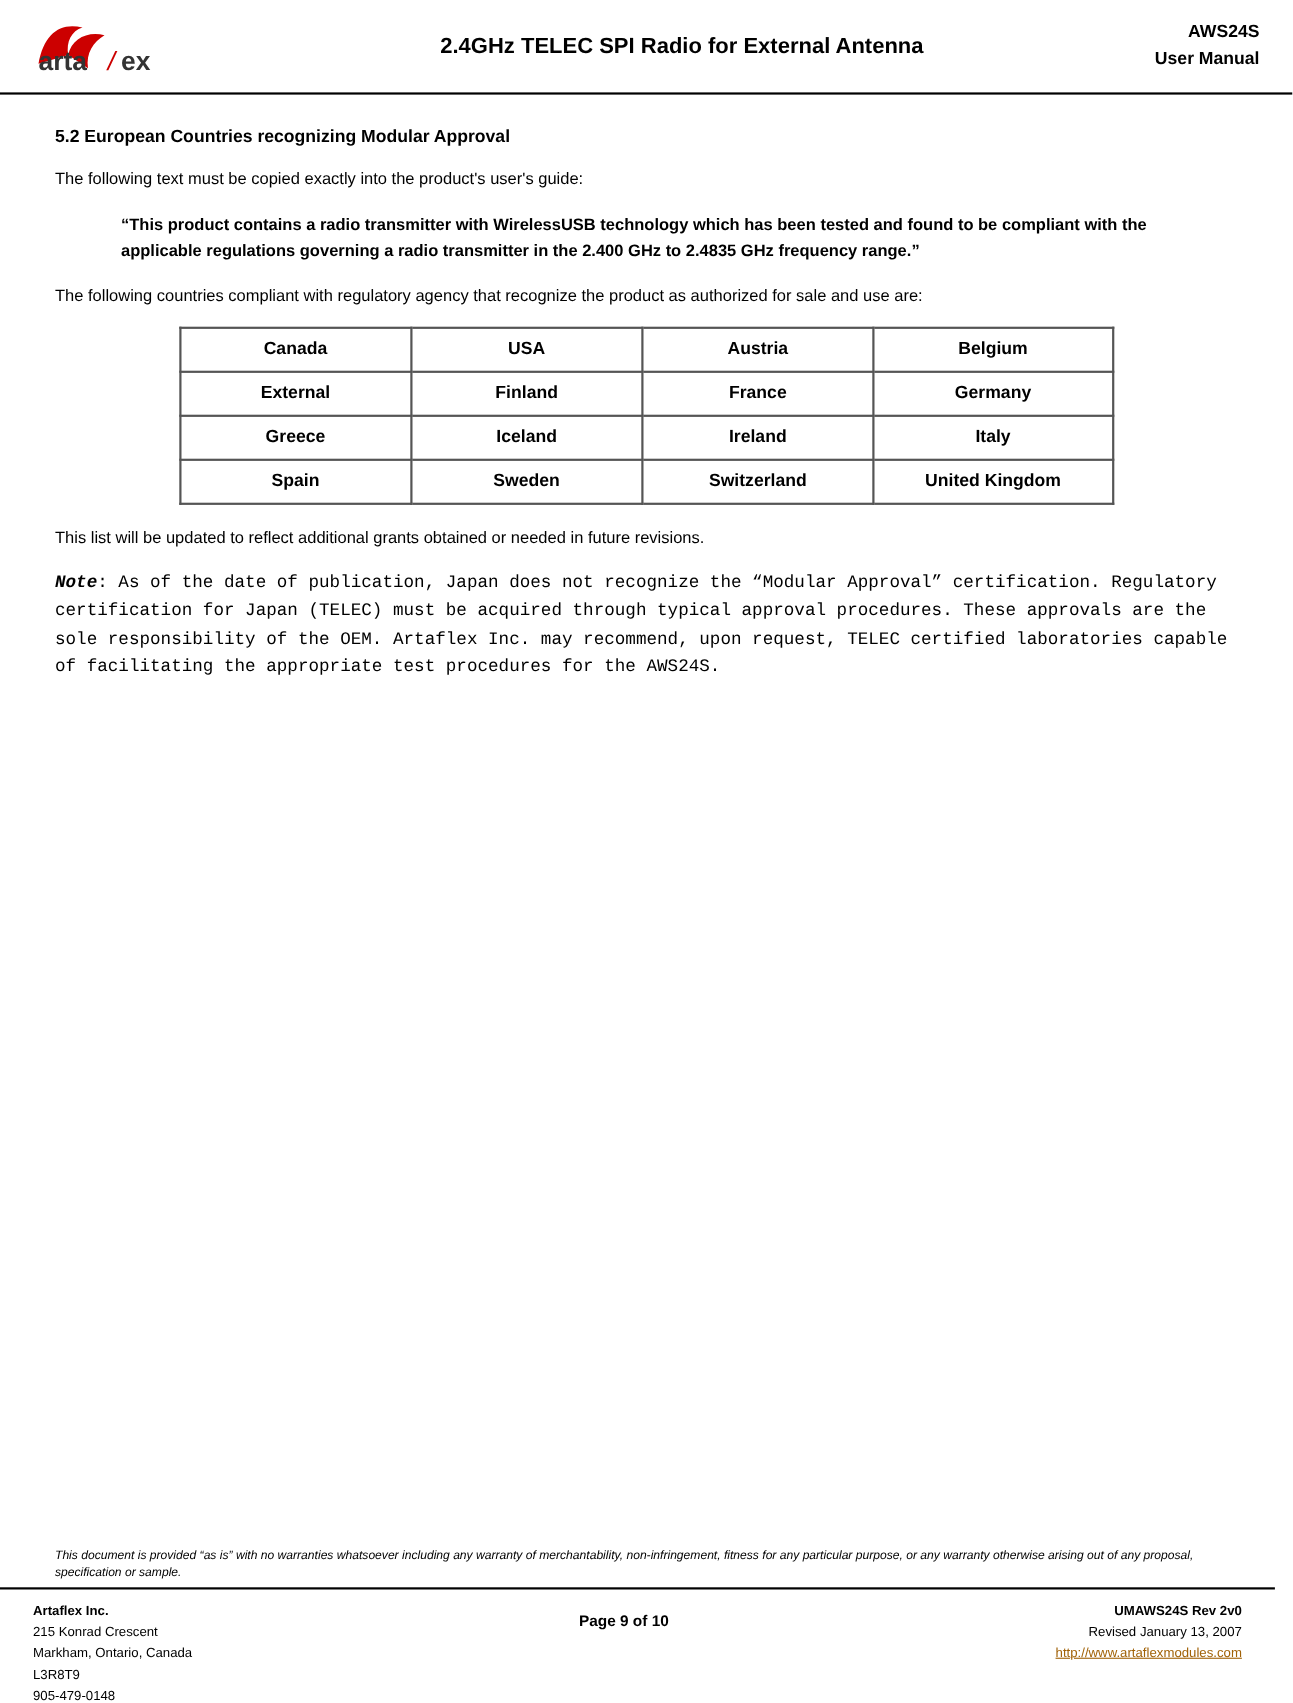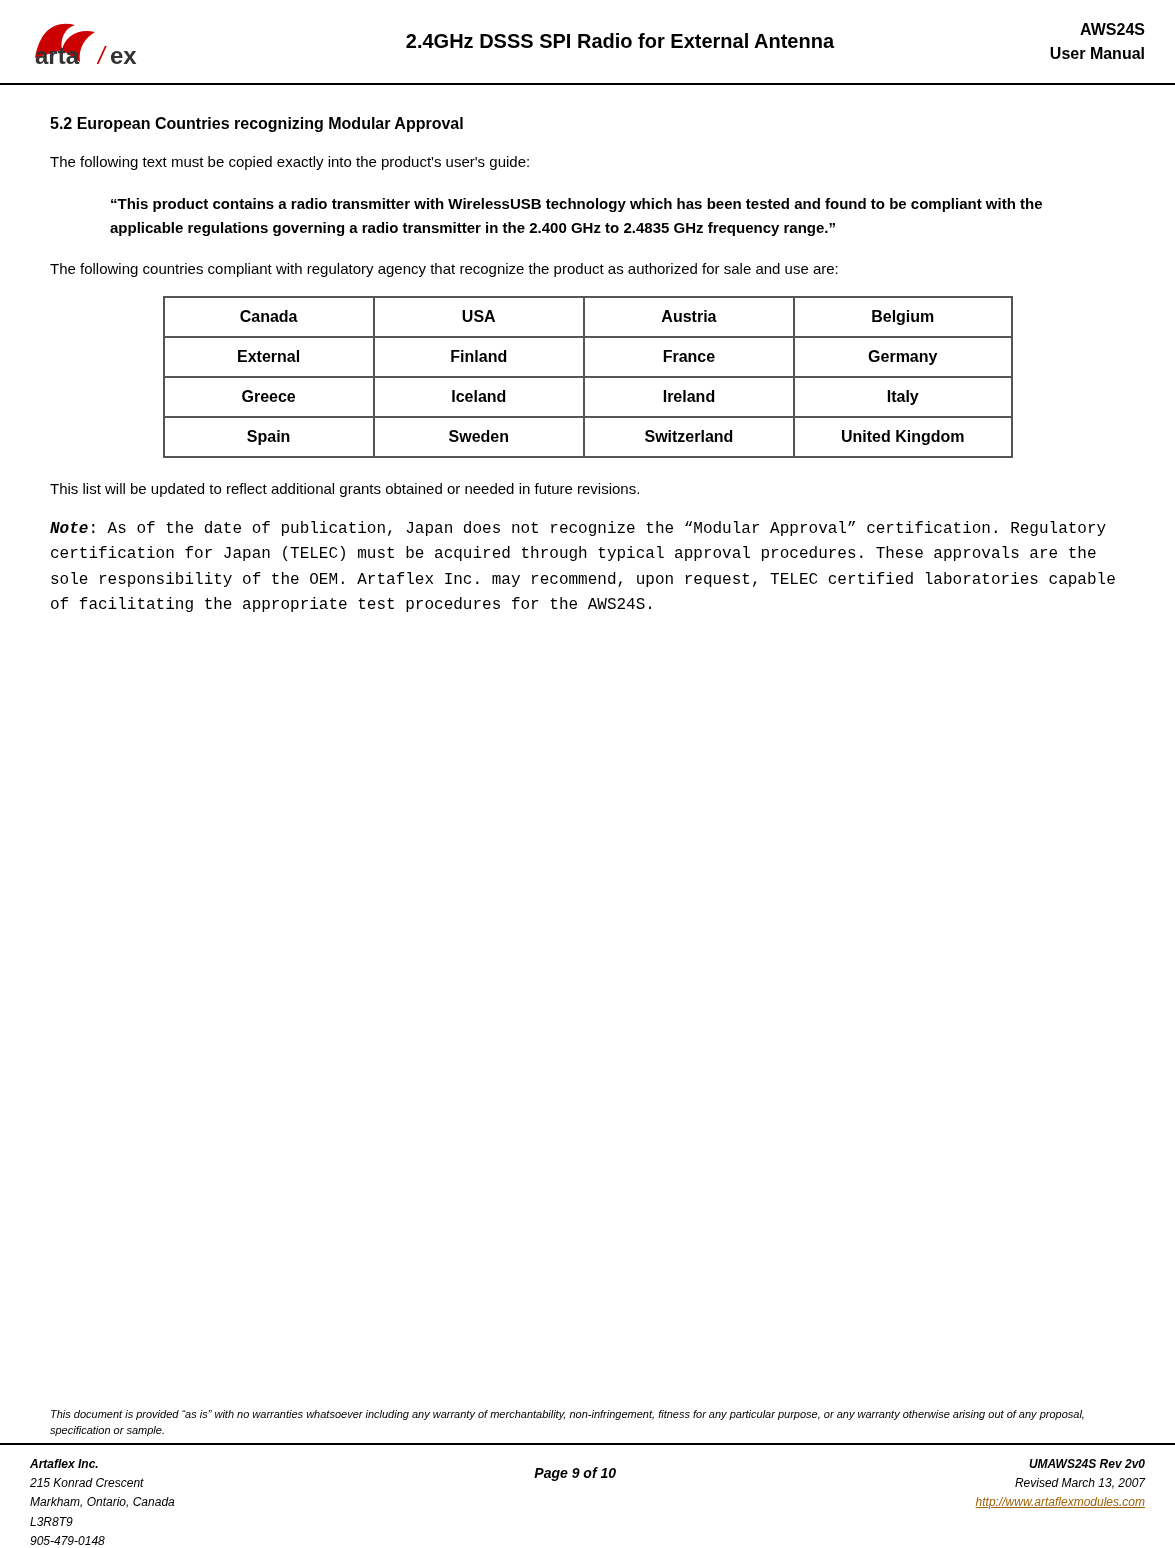--- a/index.html
+++ b/index.html
@@ -112,28 +112,27 @@
       font-size: 11px;
       font-style: italic;
       line-height: 1.4;
       color: #000;
     }
 
     .footer-bar {
       position: absolute;
       bottom: 0;
       left: 0;
-      right: 0;
+      right: 16px;
       border-top: 2px solid #000;
       padding: 10px 30px 8px 30px;
       display: flex;
       justify-content: space-between;
       align-items: flex-start;
       height: 105px;
-      font-style: italic;
     }
     .footer-left {
       font-size: 12px;
       line-height: 1.6;
     }
     .footer-left .company-name {
       font-weight: bold;
     }
     .footer-center {
       font-size: 14px;
@@ -173,21 +172,21 @@
         <path d="M5 48 C10 20, 25 10, 45 15 C35 18, 30 28, 32 40 Z" fill="#cc0000"></path>
         <path d="M32 40 C35 25, 50 18, 65 22 C55 28, 48 38, 50 52 Z" fill="#cc0000"></path>
 
         <text x="5" y="54" font-family="Arial" font-size="24" font-weight="bold" fill="#333">arta</text>
 
         <text x="68" y="54" font-family="Arial" font-size="24" font-style="italic" fill="#cc0000">/</text>
 
         <text x="80" y="54" font-family="Arial" font-size="24" font-weight="bold" fill="#333">ex</text>
       </svg>
     </div>
-    <div class="header-title">2.4GHz DSSS SPI Radio for External Antenna</div>
+    <div class="header-title">2.4GHz TELEC SPI Radio for External Antenna</div>
     <div class="header-right">
       <div>AWS24S</div>
       <div>User Manual</div>
     </div>
   </div>
 
   <div class="content">
 
     <p class="section-heading">5.2 European Countries recognizing Modular Approval</p>
 
@@ -242,19 +241,19 @@
       <div>215 Konrad Crescent</div>
       <div>Markham, Ontario, Canada</div>
       <div>L3R8T9</div>
       <div>905-479-0148</div>
     </div>
     <div class="footer-center">
       <span>Page 9 of 10</span>
     </div>
     <div class="footer-right">
       <div class="rev-label">UMAWS24S Rev 2v0</div>
-      <div>Revised March 13, 2007</div>
+      <div>Revised January 13, 2007</div>
       <div>
         <a href="#">http://www.artaflexmodules.com</a>
       </div>
     </div>
   </div>
 </div>
 
 </body></html>

